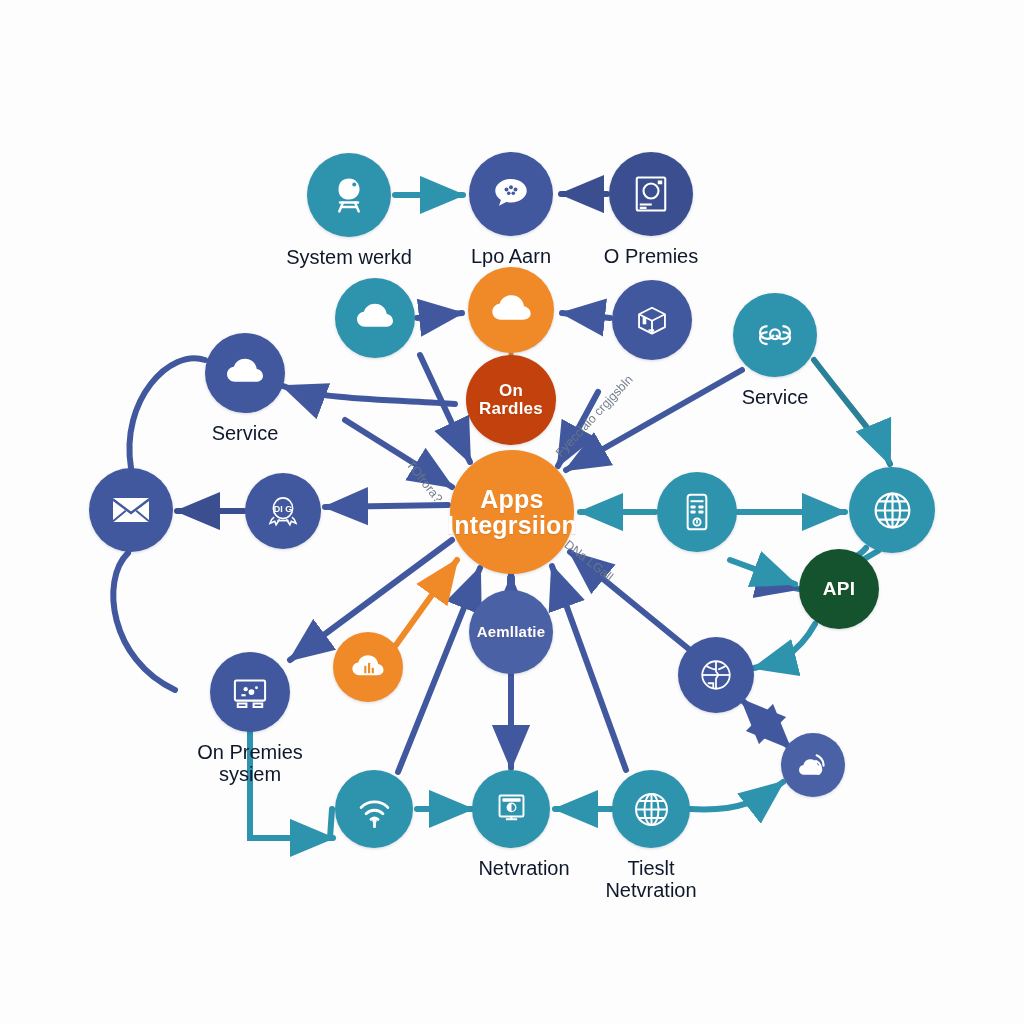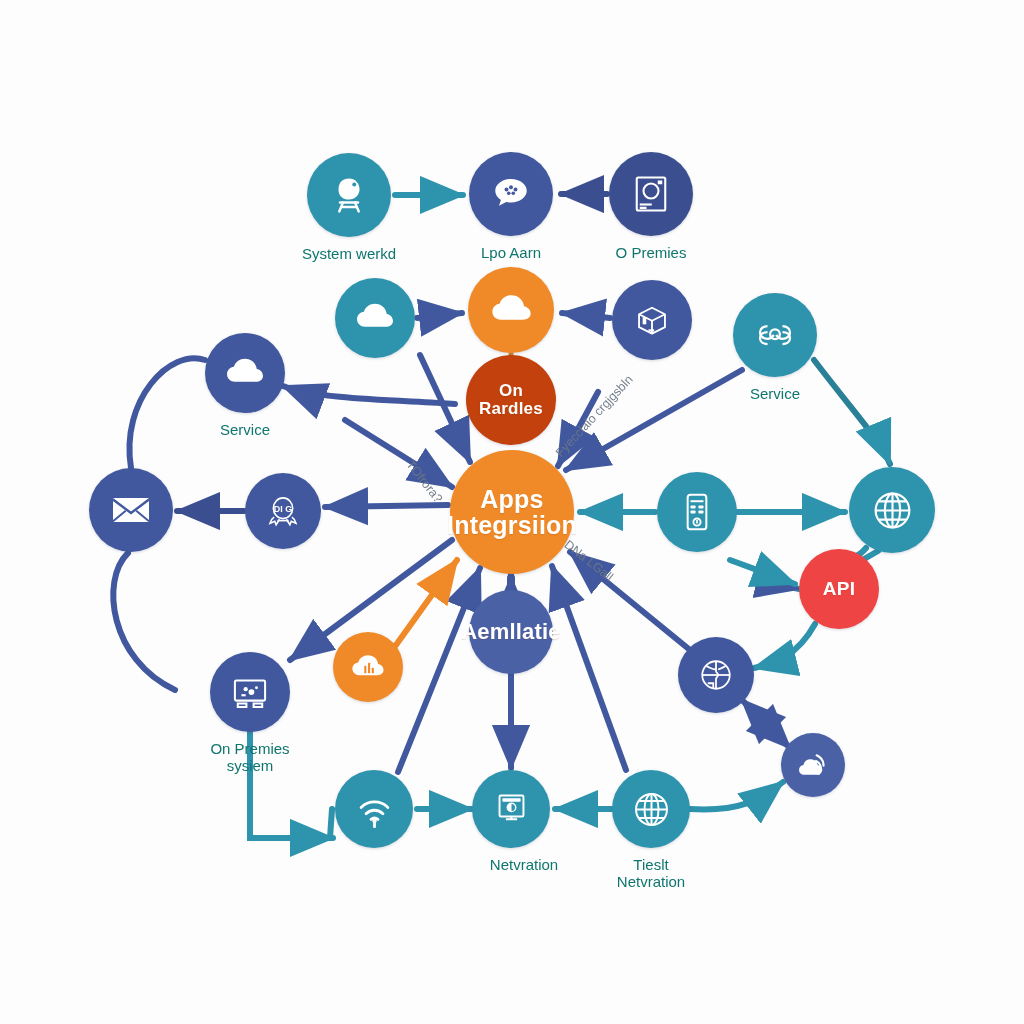--- a/index.html
+++ b/index.html
@@ -25,22 +25,22 @@
     text-align:center;
     line-height:1.05;
     font-weight:700;
     letter-spacing:.2px;
     text-shadow:0 1px 1px rgba(120,60,0,.18);
     padding:0 4px;
   }
   .caption{
     position:absolute;
     text-align:center;
-    color:#0f766e;
-    font-size:15px;
+    color:#0f172a;
+    font-size:20px;
     line-height:1.12;
     font-weight:400;
     white-space:pre-line;
     pointer-events:none;
   }
   .edge-label{
     position:absolute;
     color:#6b7685;
     font-size:12.5px;
     font-weight:400;
@@ -271,37 +271,37 @@
           <svg viewBox="0 0 64 64" width="100%" height="100%">
             <g fill="none" stroke="#fff" stroke-width="2.8">
               <circle cx="32" cy="32" r="22"></circle>
               <ellipse cx="32" cy="32" rx="10" ry="22"></ellipse>
               <path d="M10 32h44M13.5 20h37M13.5 44h37"></path>
               <path d="M32 10v44"></path>
             </g>
           </svg>
         </span>
       </div>
-      <div class="node" style="left: 799px; top: 549px; width: 80px; height: 80px; background: #ef4444;">
+      <div class="node" style="left: 799px; top: 549px; width: 80px; height: 80px; background: #14532d;">
         <div class="node-text" style="font-size: 19px; white-space: pre-line;">API</div>
       </div>
       <div class="node" style="left: 333px; top: 632px; width: 70px; height: 70px; background: rgb(240, 138, 40);">
         <span style="width: 40px; height: 40px;">
           <svg viewBox="0 0 64 64" width="100%" height="100%">
             <path fill="#fff" d="M18 45c-6 0-11-4.5-11-10.2 0-5.2 4-9.6 9.4-10.2C18.2 17.6 24.5 13 32 13c8.5 0 15.5 6.2 16.2 14.2 4.8.8 8.6 4.7 8.6 9.5 0 5.3-4.6 8.3-9.8 8.3H18z"></path>
             <g fill="#F08A28">
               <rect x="26" y="30" width="3.4" height="12" rx="1"></rect>
               <rect x="32" y="25" width="3.4" height="17" rx="1"></rect>
               <rect x="38" y="33" width="3.4" height="9" rx="1"></rect>
             </g>
           </svg>
         </span>
       </div>
       <div class="node" style="left: 469px; top: 590px; width: 84px; height: 84px; background: rgb(74, 97, 166);">
-        <div class="node-text" style="font-size: 22px; white-space: pre-line;">Aemllatie</div>
+        <div class="node-text" style="font-size: 15px; white-space: pre-line;">Aemllatie</div>
       </div>
       <div class="node" style="left: 678px; top: 637px; width: 76px; height: 76px; background: rgb(65, 88, 158);">
         <span style="width: 44px; height: 44px;">
           <svg viewBox="0 0 64 64" width="100%" height="100%">
             <g fill="none" stroke="#fff" stroke-width="2.6">
               <circle cx="32" cy="32" r="20"></circle>
               <path d="M12 32h40"></path>
               <path d="M32 12v14c0 3 3 3 3 6s-3 3-3 6v14"></path>
               <path d="M18 19c5 2 8 5 14 5"></path>
               <path d="M46 19c-4 2-7 4-11 5"></path>

